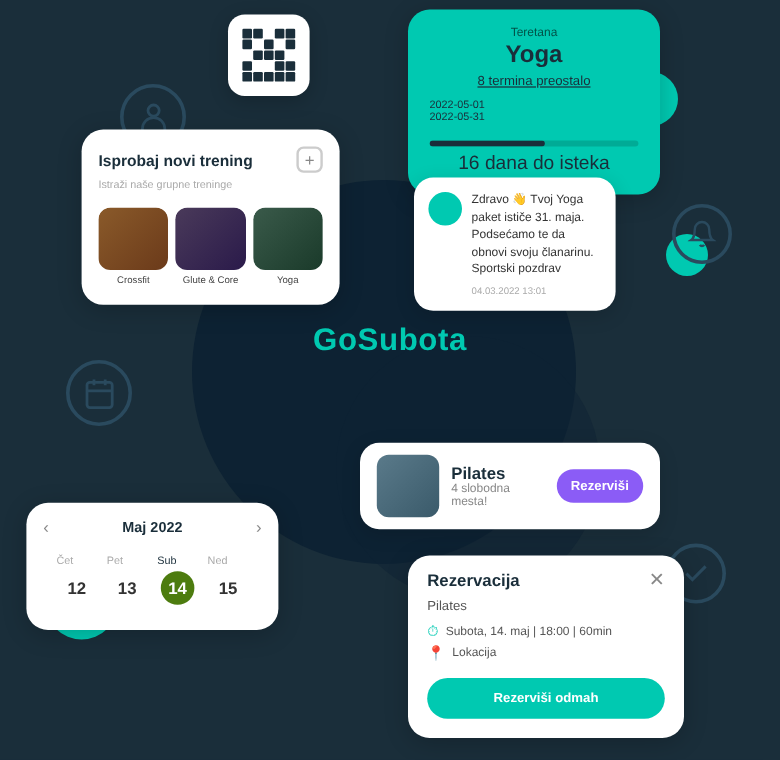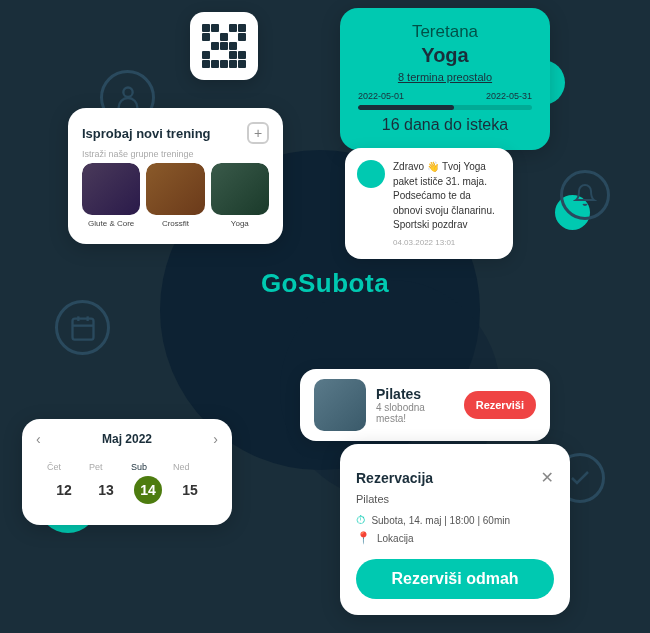--- a/index.html
+++ b/index.html
@@ -92,21 +92,21 @@
       top: 8px;
       left: 340px;
       width: 210px;
       background: #00c9b1;
       border-radius: 18px;
       padding: 14px 18px 16px;
       z-index: 10;
       box-shadow: 0 4px 20px rgba(0,0,0,0.2);
     }
     .sub-card .label {
-      font-size: 17px;
+      font-size: 10px;
       color: rgba(0,0,0,0.6);
       text-align: center;
       margin-bottom: 2px;
     }
     .sub-card .title {
       font-size: 20px;
       font-weight: 800;
       color: #1a2e3a;
       text-align: center;
       margin-bottom: 4px;
@@ -116,21 +116,22 @@
       color: #1a2e3a;
       text-align: center;
       margin-bottom: 8px;
       text-decoration: underline;
     }
     .sub-card .dates {
       display: flex;
       justify-content: space-between;
       font-size: 9px;
       color: #1a2e3a;
-      margin-bottom: 4px;
+      margin-bottom: 15px;
+      flex-direction: column;
     }
     .sub-card .progress-bar {
       height: 5px;
       background: rgba(0,0,0,0.15);
       border-radius: 3px;
       margin-bottom: 6px;
       overflow: hidden;
     }
     .sub-card .progress-fill {
       height: 100%;
@@ -206,21 +207,21 @@
       width: 22px; height: 22px;
       border: 2px solid #ccc;
       border-radius: 6px;
       display: flex; align-items: center; justify-content: center;
       color: #888; font-size: 14px;
       cursor: pointer;
     }
     .training-card .subtitle {
       font-size: 9px;
       color: #aaa;
-      margin-bottom: 4px;
+      margin-bottom: 14px;
     }
     .training-imgs {
       display: flex;
       gap: 6px;
     }
     .training-img-item {
       flex: 1;
       border-radius: 10px;
       overflow: hidden;
       position: relative;
@@ -329,40 +330,40 @@
     .pilates-title {
       font-size: 14px;
       font-weight: 700;
       color: #1a2e3a;
     }
     .pilates-spots {
       font-size: 10px;
       color: #888;
     }
     .pilates-btn {
-      background: #ef4444;
+      background: #8b5cf6;
       color: #fff;
       border: none;
       border-radius: 20px;
       padding: 8px 12px;
       font-size: 11px;
       font-weight: 700;
       cursor: pointer;
       white-space: nowrap;
     }
 
     
     .res-card {
       position: absolute;
       bottom: 18px;
       left: 340px;
       width: 230px;
       background: #fff;
       border-radius: 18px;
-      padding: 24px 16px 16px;
+      padding: 10px 16px 16px;
       z-index: 10;
       box-shadow: 0 4px 20px rgba(0,0,0,0.2);
     }
     .res-header {
       display: flex;
       justify-content: space-between;
       align-items: center;
       margin-bottom: 6px;
     }
     .res-title {
@@ -392,21 +393,21 @@
       color: #00c9b1;
       font-size: 12px;
     }
     .res-btn {
       width: 100%;
       background: #00c9b1;
       color: #fff;
       border: none;
       border-radius: 22px;
       padding: 11px;
-      font-size: 16px;
+      font-size: 11px;
       font-weight: 700;
       cursor: pointer;
       margin-top: 10px;
     }
   </style>
 </head>
 <body>
 
 <div class="bg-blob blob1"></div>
 <div class="bg-blob blob2"></div>
@@ -508,26 +509,26 @@
 </div>
 
 <div class="training-card">
   <div class="card-header">
     <div class="card-title">Isprobaj novi trening</div>
     <div class="add-btn">+</div>
   </div>
   <div class="subtitle">Istraži naše grupne treninge</div>
   <div class="training-imgs">
     <div class="training-img-item">
+      <div class="training-img-box crossfit-bg"></div>
+      <div class="training-img-label">Crossfit</div>
+    </div>
+    <div class="training-img-item">
       <div class="training-img-box glute-bg"></div>
       <div class="training-img-label">Glute &amp; Core</div>
-    </div>
-    <div class="training-img-item">
-      <div class="training-img-box crossfit-bg"></div>
-      <div class="training-img-label">Crossfit</div>
     </div>
     <div class="training-img-item">
       <div class="training-img-box yoga-bg"></div>
       <div class="training-img-label">Yoga</div>
     </div>
   </div>
 </div>
 
 <div class="cal-card">
   <div class="cal-header">

